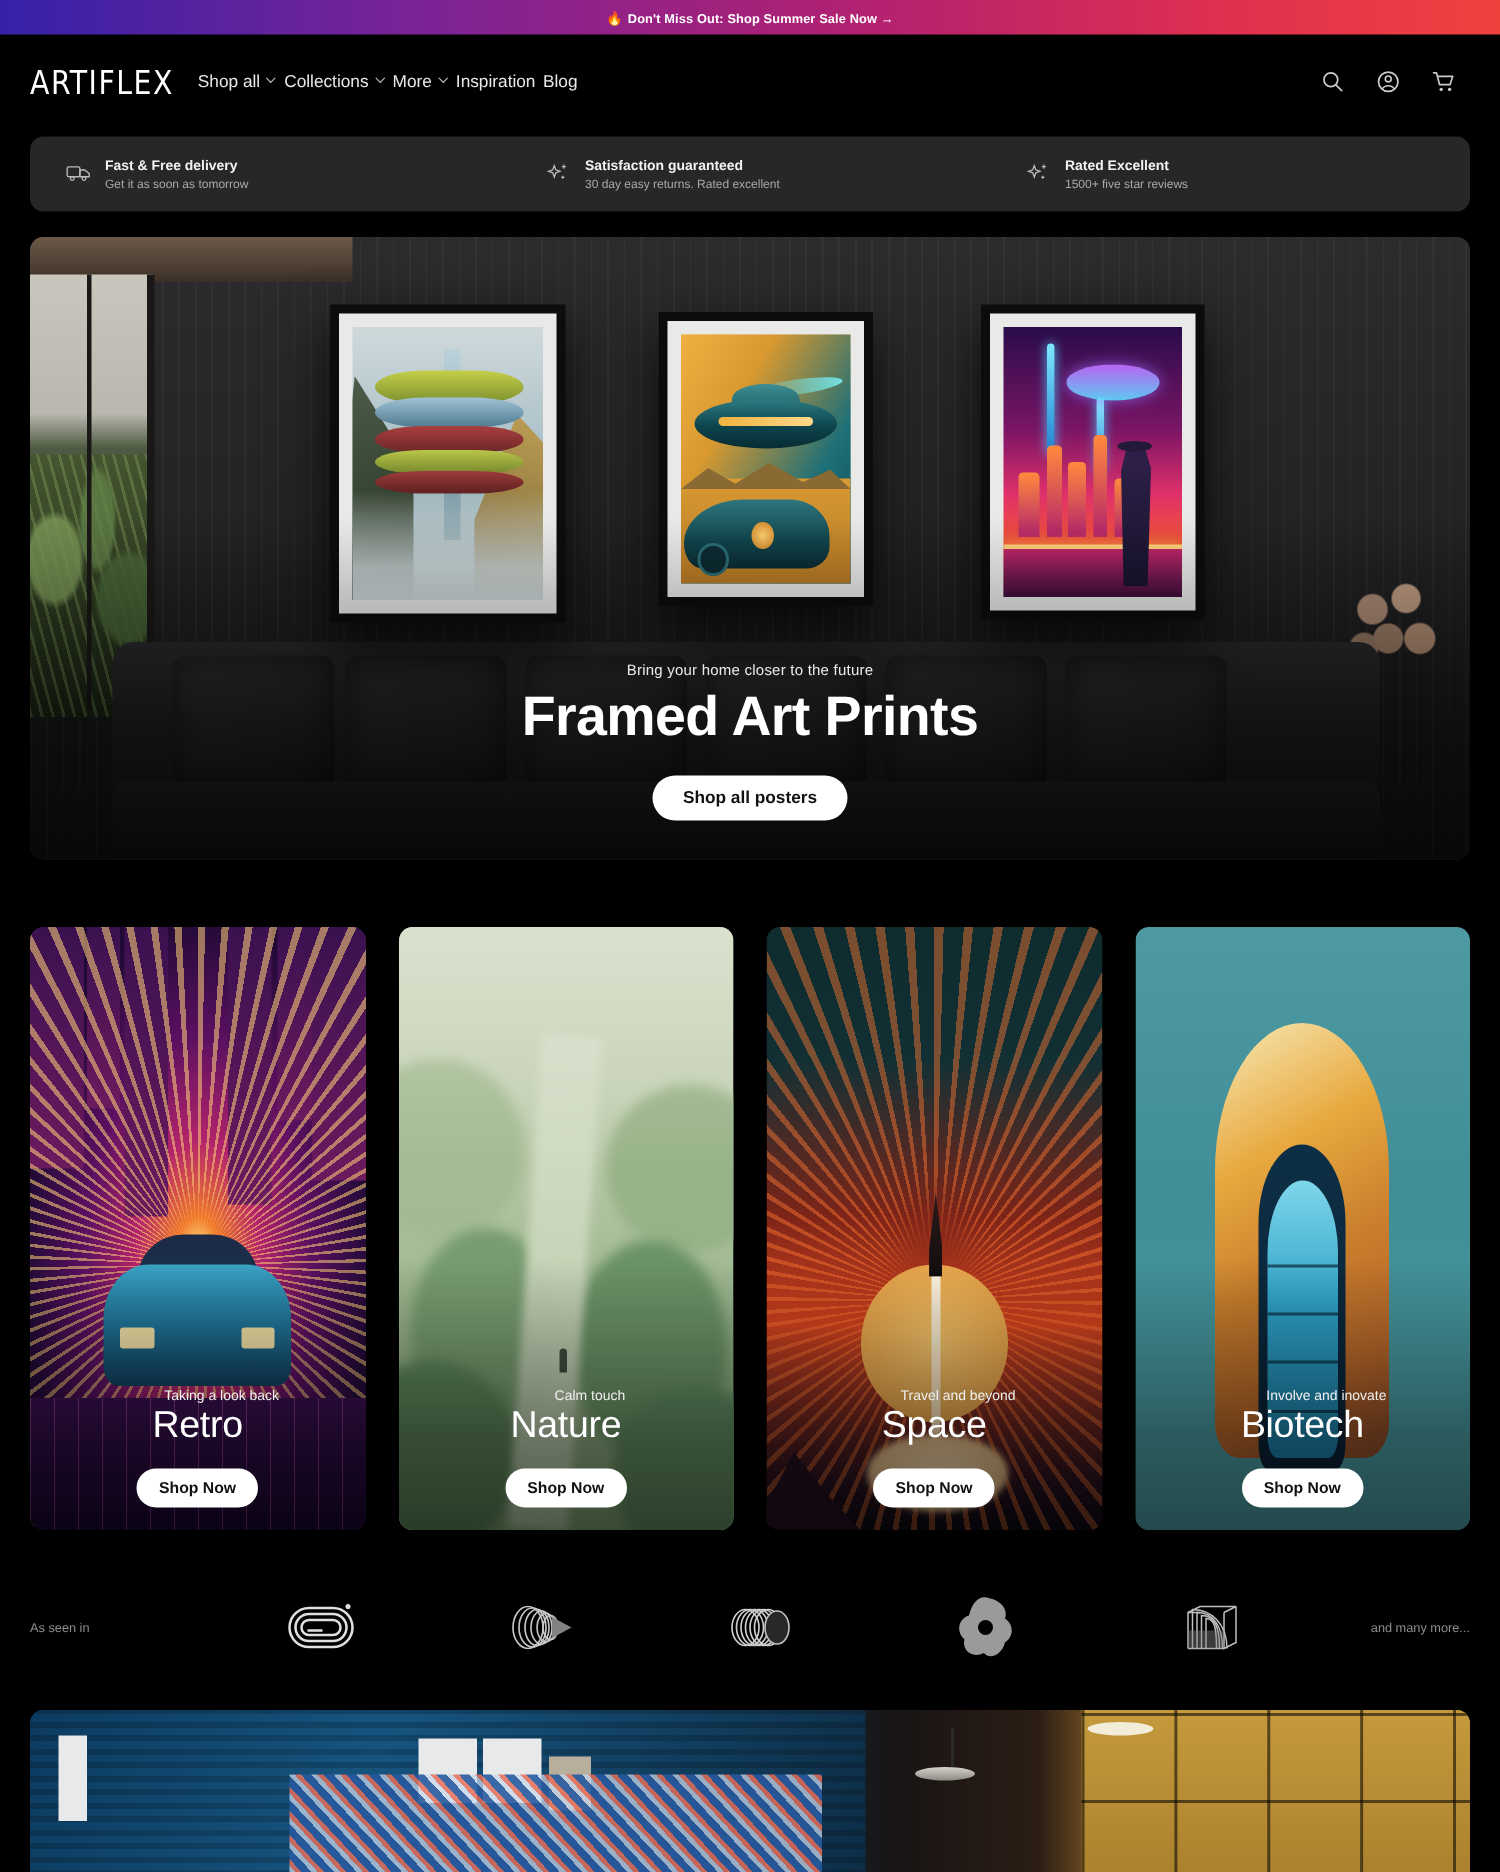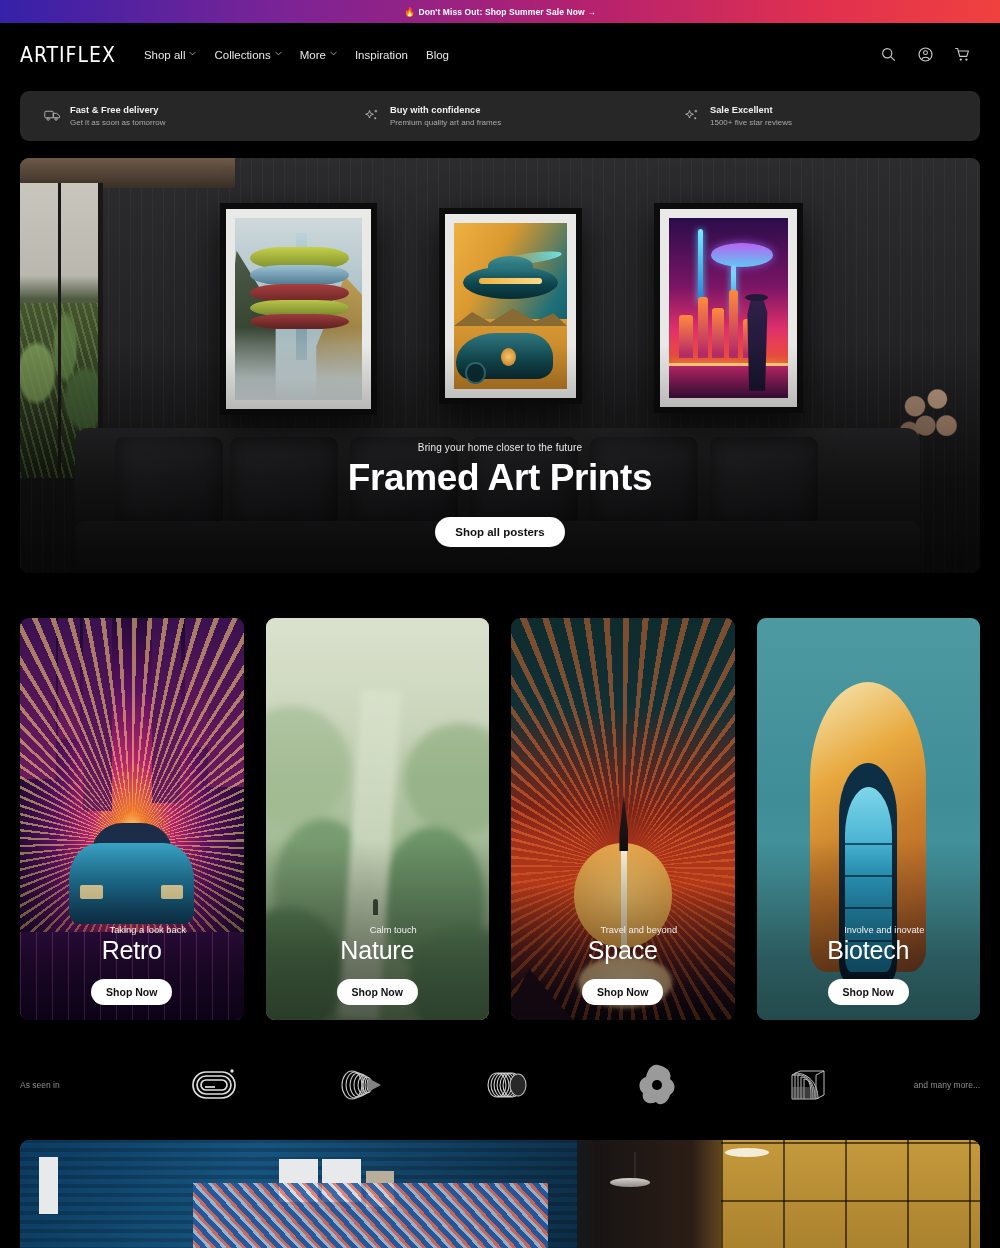--- a/index.html
+++ b/index.html
@@ -28,21 +28,21 @@
   
   .header {
     height: 63px; width: 100%; background: #000;
     display: flex; align-items: center; padding: 12px 20px;
   }
   .logo {
     font-size: 21px; font-weight: 400; color: #fff;
     letter-spacing: 1.0px; font-family: "DejaVu Sans", sans-serif;
     font-stretch: condensed; transform: scaleY(1.05);
   }
-  .nav { display: flex; align-items: flex-start; gap: 18px; margin-left: 28px; }
+  .nav { display: flex; align-items: flex-start; gap: 5px; margin-left: 16px; }
   .nav-item {
     font-size: 11.5px; color: #e8e8e8; display: flex; align-items: center; gap: 4px;
     cursor: pointer;
   }
   .chev { width: 7px; height: 7px; display: inline-block; position: relative; top: -1px; }
   .chev svg { display: block; }
   .header-icons { margin-left: auto; display: flex; align-items: center; gap: 20px; padding-right: 9px; }
   .hicon { width: 17px; height: 17px; cursor: pointer; opacity: .92; }
 
   
@@ -409,34 +409,34 @@
   </div>
   <div class="trust-item">
     <span class="trust-icon">
       <svg viewBox="0 0 20 20" width="17" height="17">
           <path d="M6.5 4 L7.7 7.3 L11 8.5 L7.7 9.7 L6.5 13 L5.3 9.7 L2 8.5 L5.3 7.3 Z" fill="none" stroke="#d6d6d6" stroke-width="1"></path>
           <path d="M14 3.2 v3.2 M12.4 4.8 h3.2" stroke="#d6d6d6" stroke-width="1"></path>
           <path d="M13.2 12 v2.4 M12 13.2 h2.4" stroke="#d6d6d6" stroke-width="1"></path>
         </svg>
     </span>
     <div>
-      <div class="trust-title">Buy with confidence</div>
-      <div class="trust-sub">Premium quality art and frames</div>
+      <div class="trust-title">Satisfaction guaranteed</div>
+      <div class="trust-sub">30 day easy returns. Rated excellent</div>
     </div>
   </div>
   <div class="trust-item">
     <span class="trust-icon">
       <svg viewBox="0 0 20 20" width="17" height="17">
           <path d="M6.5 4 L7.7 7.3 L11 8.5 L7.7 9.7 L6.5 13 L5.3 9.7 L2 8.5 L5.3 7.3 Z" fill="none" stroke="#d6d6d6" stroke-width="1"></path>
           <path d="M14 3.2 v3.2 M12.4 4.8 h3.2" stroke="#d6d6d6" stroke-width="1"></path>
           <path d="M13.2 12 v2.4 M12 13.2 h2.4" stroke="#d6d6d6" stroke-width="1"></path>
         </svg>
     </span>
     <div>
-      <div class="trust-title">Sale Excellent</div>
+      <div class="trust-title">Rated Excellent</div>
       <div class="trust-sub">1500+ five star reviews</div>
     </div>
   </div>
 </div>
 
 <div class="hero">
   <div class="room">
     <div class="wall"></div>
     <div class="ceiling"></div>
     <div class="window-left"></div>

